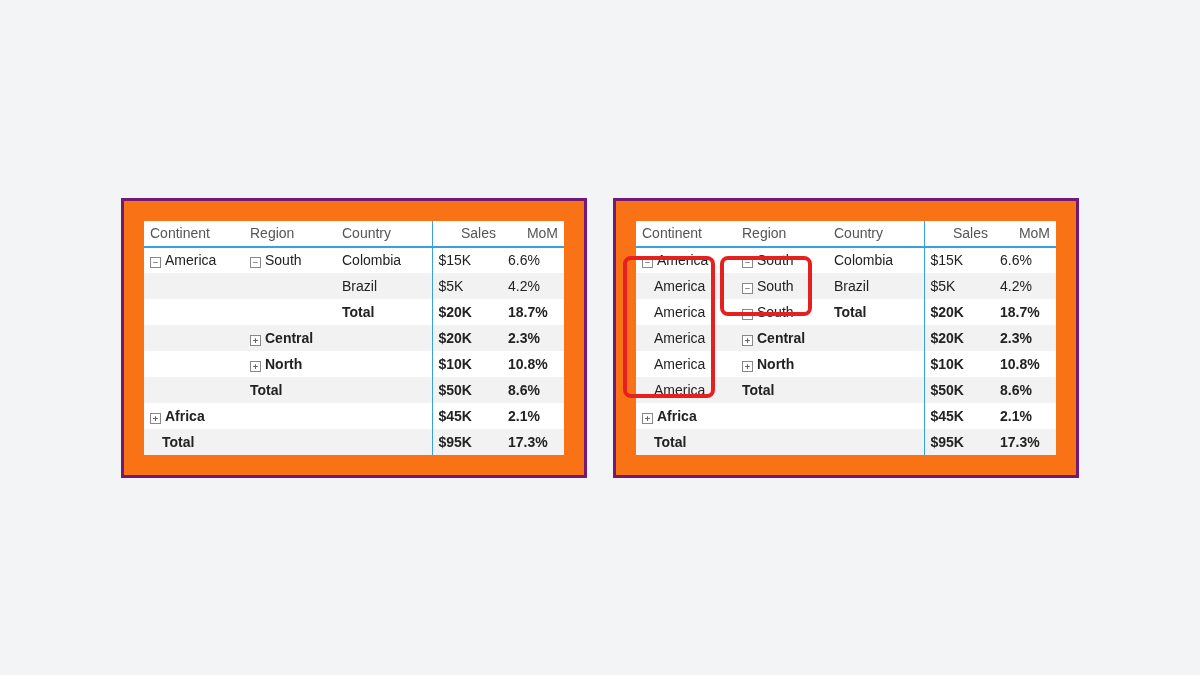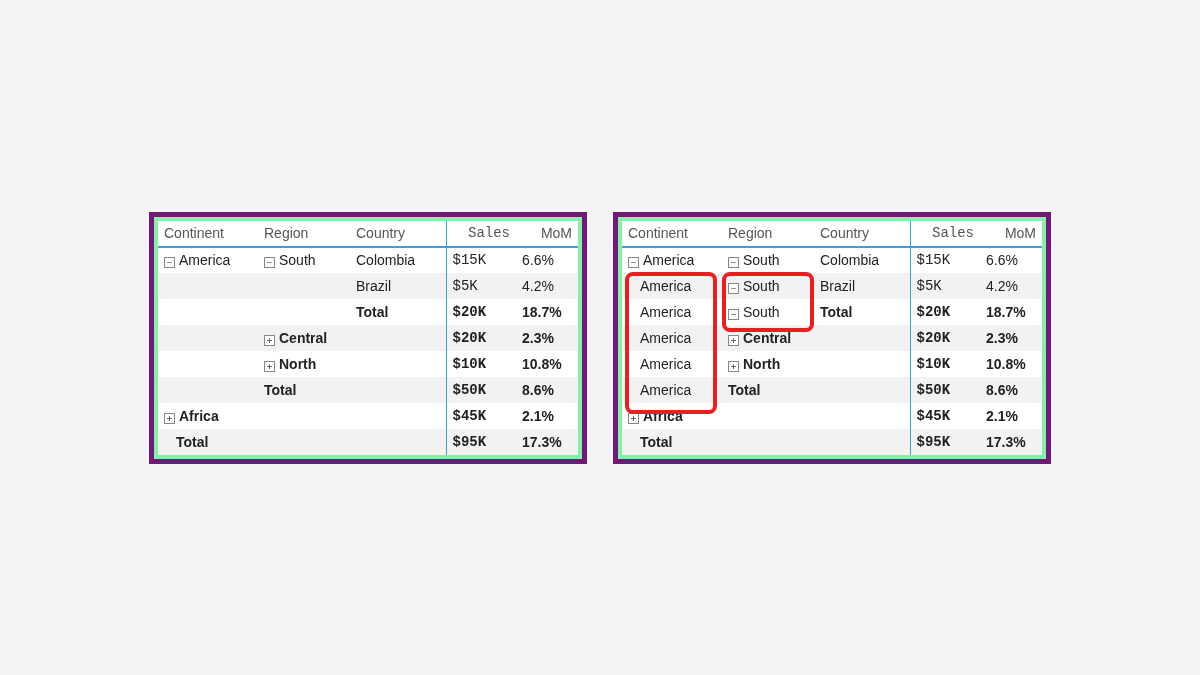--- a/index.html
+++ b/index.html
@@ -10,44 +10,44 @@
     background: #f3f4f6;
     font-family: "Segoe UI", Arial, sans-serif;
     font-size: 14px;
     color: #222;
     display: flex;
     align-items: center;
     justify-content: center;
     gap: 26px;
   }
   .matrix {
-    background: #86efac;
-    border: 5px solid #701a75;
-    padding: 4px;
+    background: #f97316;
+    border: 3px solid #701a75;
+    padding: 20px;
   }
   table {
     border-collapse: collapse;
     background: #fff;
     font-size: 14px;
   }
   th, td {
     padding: 4px 6px;
     height: 26px;
     vertical-align: middle;
     white-space: nowrap;
   }
   th {
     font-weight: 400;
     color: #555;
     text-align: left;
     border-bottom: 2px solid #3aa0e6;
   }
   th.num { text-align: right; }
   td.num { text-align: left; }
-  .sep-left { border-left: 1px solid #3aa0e6; font-family: Liberation Mono, monospace; }
+  .sep-left { border-left: 1px solid #3aa0e6; }
   tr.alt td { background: #f2f2f2; }
   .bold { font-weight: 600; }
   .toggle {
     display: inline-block;
     width: 11px;
     height: 11px;
     border: 1px solid #888;
     line-height: 9px;
     font-size: 9px;
     text-align: center;

